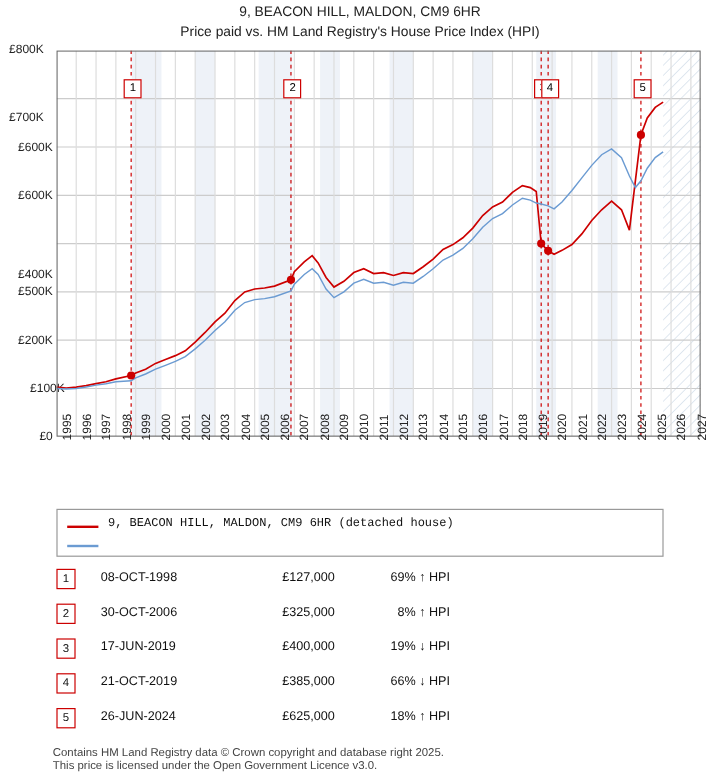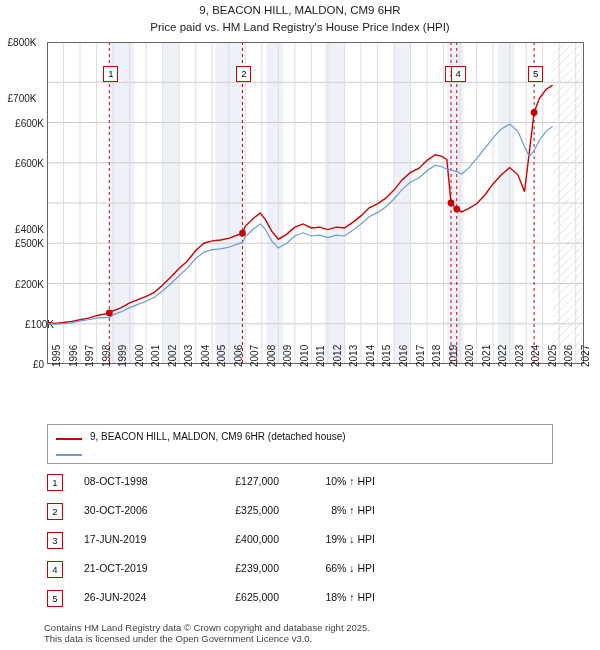--- a/index.html
+++ b/index.html
@@ -101,20 +101,21 @@
     width: 504px;
     height: 38px;
     border: 1px solid #999;
     background: #fff;
   }
   .legend-row {
     position: absolute;
     font-size: 10px;
     color: #111;
     white-space: nowrap;
+    font-family: Liberation Mono, monospace;
   }
   .legend-swatch {
     position: absolute;
     width: 26px;
     height: 0;
     border-top-width: 2px;
     border-top-style: solid;
   }
   
   .sale-row {
@@ -293,49 +294,49 @@
       <div class="xtick" style="left: 579.738px; top: 0px;">2027</div>
     </div>
 
   <div class="legend-box">
       <div class="legend-swatch" style="left: 8px; top: 13px; border-top-color: rgb(204, 0, 0);"></div>
       <div class="legend-row" style="left: 42px; top: 6px;">9, BEACON HILL, MALDON, CM9 6HR (detached house)</div>
       <div class="legend-swatch" style="left: 8px; top: 29px; border-top-color: rgb(107, 155, 210);"></div>
     </div>
 
   <div class="footer" style="top:622px;">Contains HM Land Registry data © Crown copyright and database right 2025.</div>
-  <div class="footer" style="top:633px;">This data is licensed under the Open Government Licence v3.0.</div>
+  <div class="footer" style="top:633px;">This price is licensed under the Open Government Licence v3.0.</div>
 
 <div class="marker-label" style="left: 103.292px; top: 66px;">1</div>
     <div class="marker-label" style="left: 236.468px; top: 66px;">2</div>
     <div class="marker-label" style="left: 444.989px; top: 66px;">3</div>
     <div class="marker-label" style="left: 450.772px; top: 66px;">4</div>
     <div class="marker-label" style="left: 528.1px; top: 66px;">5</div>
     <div class="sale-row" style="top: 472px;">
       <div class="sale-num">1</div>
       <div class="sale-date">08-OCT-1998</div>
       <div class="sale-price">£127,000</div>
-      <div class="sale-delta">10% ↑ HPI</div>
+      <div class="sale-delta">69% ↑ HPI</div>
     </div>
     <div class="sale-row" style="top: 501px;">
       <div class="sale-num">2</div>
       <div class="sale-date">30-OCT-2006</div>
       <div class="sale-price">£325,000</div>
       <div class="sale-delta">8% ↑ HPI</div>
     </div>
     <div class="sale-row" style="top: 530px;">
       <div class="sale-num">3</div>
       <div class="sale-date">17-JUN-2019</div>
       <div class="sale-price">£400,000</div>
       <div class="sale-delta">19% ↓ HPI</div>
     </div>
     <div class="sale-row" style="top: 559px;">
       <div class="sale-num">4</div>
       <div class="sale-date">21-OCT-2019</div>
-      <div class="sale-price">£239,000</div>
+      <div class="sale-price">£385,000</div>
       <div class="sale-delta">66% ↓ HPI</div>
     </div>
     <div class="sale-row" style="top: 588px;">
       <div class="sale-num">5</div>
       <div class="sale-date">26-JUN-2024</div>
       <div class="sale-price">£625,000</div>
       <div class="sale-delta">18% ↑ HPI</div>
     </div>
   </div>
 

